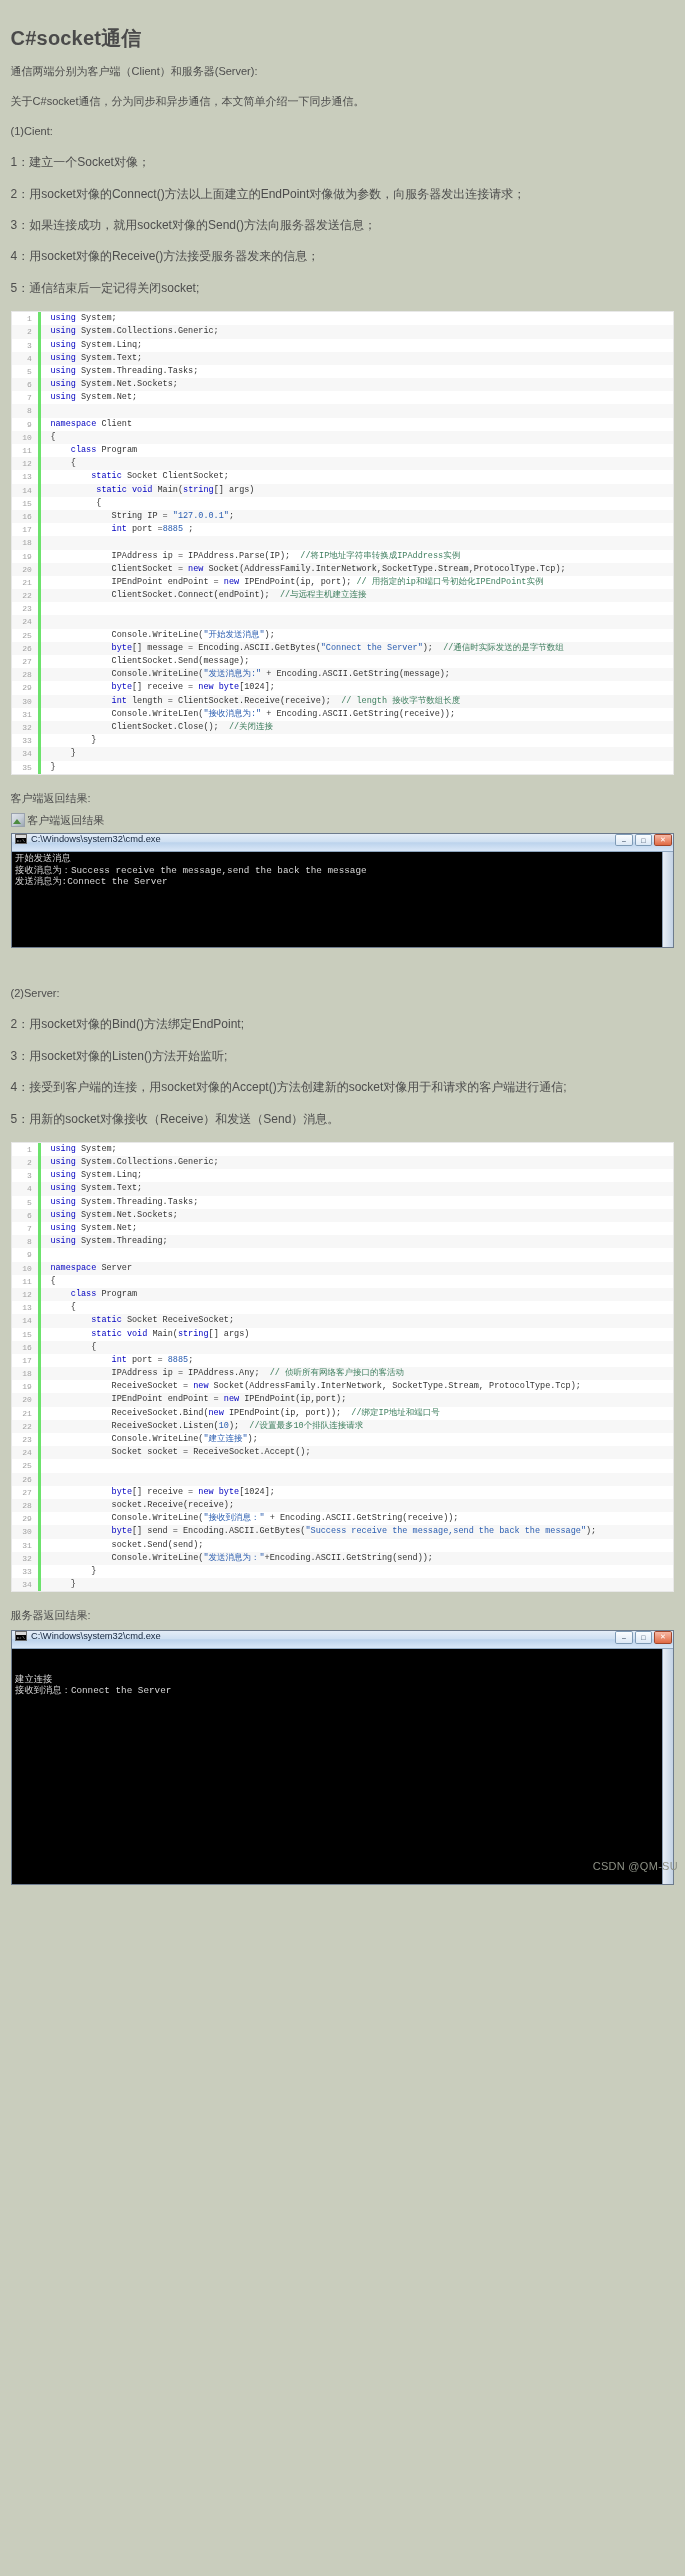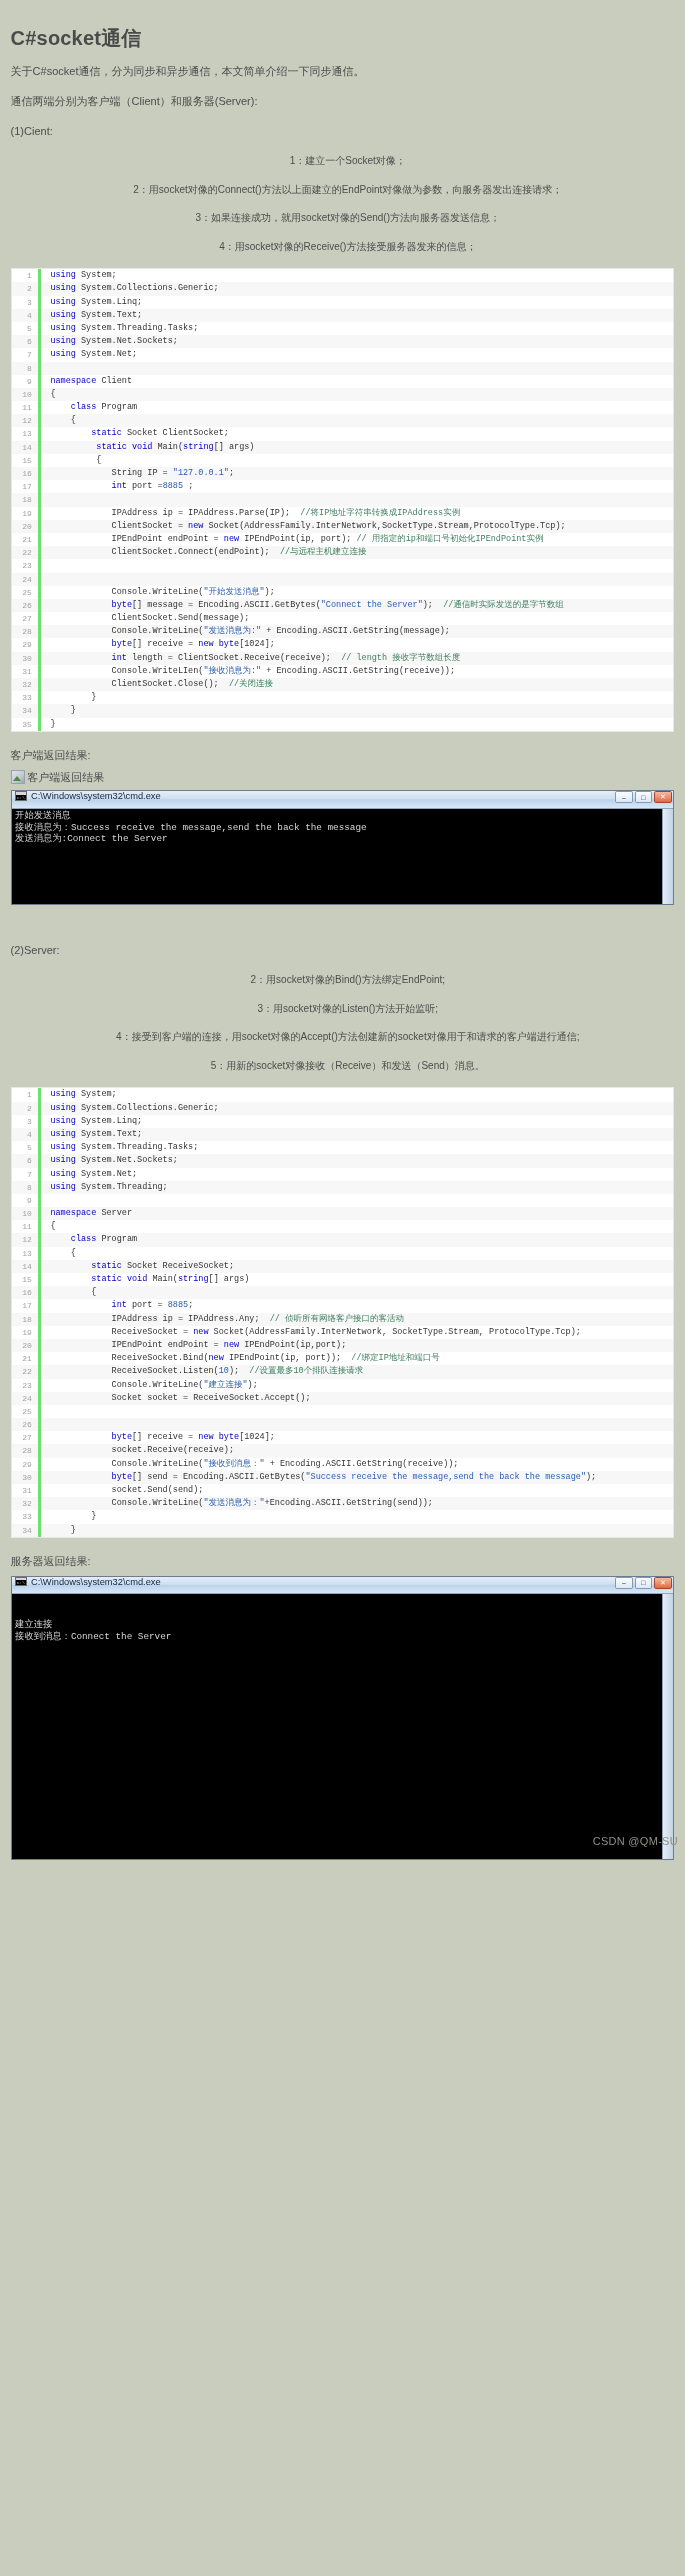--- a/index.html
+++ b/index.html
@@ -20,25 +20,24 @@
     margin: 25px 0 12.4px 10.6px;
     letter-spacing: 0.2px;
   }
   p.para {
     font-size: 11px;
     line-height: 1.45;
     color: #4d4d4d;
     margin: 0 0 14px 10.6px;
   }
   p.step {
-    font-size: 10px;
+    font-size: 12px;
     line-height: 1.45;
     color: #4d4d4d;
     margin: 0 0 14px 10.6px;
-    text-align: center;
   }
   p.caption {
     font-size: 11px;
     margin: 0 0 7px 10.6px;
     color: #4d4d4d;
   }
 
   
   .codeblock {
     position: relative;
@@ -195,29 +194,30 @@
     letter-spacing: 0.3px;
   }
 </style>
 </head>
 <body>
 
 <div class="page">
 
   <h1 class="title">C#socket通信</h1>
 
+  <p class="para">通信两端分别为客户端（Client）和服务器(Server):</p>
   <p class="para">关于C#socket通信，分为同步和异步通信，本文简单介绍一下同步通信。</p>
-  <p class="para">通信两端分别为客户端（Client）和服务器(Server):</p>
 
   <p class="para">(1)Cient:</p>
 
   <p class="step">1：建立一个Socket对像；</p>
   <p class="step">2：用socket对像的Connect()方法以上面建立的EndPoint对像做为参数，向服务器发出连接请求；</p>
   <p class="step">3：如果连接成功，就用socket对像的Send()方法向服务器发送信息；</p>
   <p class="step">4：用socket对像的Receive()方法接受服务器发来的信息；</p>
+  <p class="step">5：通信结束后一定记得关闭socket;</p>
 
   <div class="codeblock">
     <div class="rows" id="client-code-rows">
         <div class="crow"><span class="ln">1</span><span class="gutter"></span><span class="code"><span class="k">using</span><span class="t"> System;</span></span></div>
         <div class="crow alt"><span class="ln">2</span><span class="gutter"></span><span class="code"><span class="k">using</span><span class="t"> System.Collections.Generic;</span></span></div>
         <div class="crow"><span class="ln">3</span><span class="gutter"></span><span class="code"><span class="k">using</span><span class="t"> System.Linq;</span></span></div>
         <div class="crow alt"><span class="ln">4</span><span class="gutter"></span><span class="code"><span class="k">using</span><span class="t"> System.Text;</span></span></div>
         <div class="crow"><span class="ln">5</span><span class="gutter"></span><span class="code"><span class="k">using</span><span class="t"> System.Threading.Tasks;</span></span></div>
         <div class="crow alt"><span class="ln">6</span><span class="gutter"></span><span class="code"><span class="k">using</span><span class="t"> System.Net.Sockets;</span></span></div>
         <div class="crow"><span class="ln">7</span><span class="gutter"></span><span class="code"><span class="k">using</span><span class="t"> System.Net;</span></span></div>
@@ -328,21 +328,21 @@
   <div class="cmdwin">
     <div class="cmdtitle">
       <span class="cicon"></span>
       <span class="ctext">C:\Windows\system32\cmd.exe</span>
       <span class="btns">
         <span class="b">–</span>
         <span class="b">□</span>
         <span class="b close">✕</span>
       </span>
     </div>
-    <div class="cmdbody" style="height:265px;">
+    <div class="cmdbody" style="height:235px;">
       <div class="lines">
         <div id="server-console-top"><div class="cmdline">建立连接</div><div class="cmdline">接收到消息：Connect the Server</div></div>
         <div style="height:203px"></div>
         
       </div>
       <div class="scroll"></div>
     </div>
   </div>
 
   <div class="watermark">CSDN @QM-SU</div>

